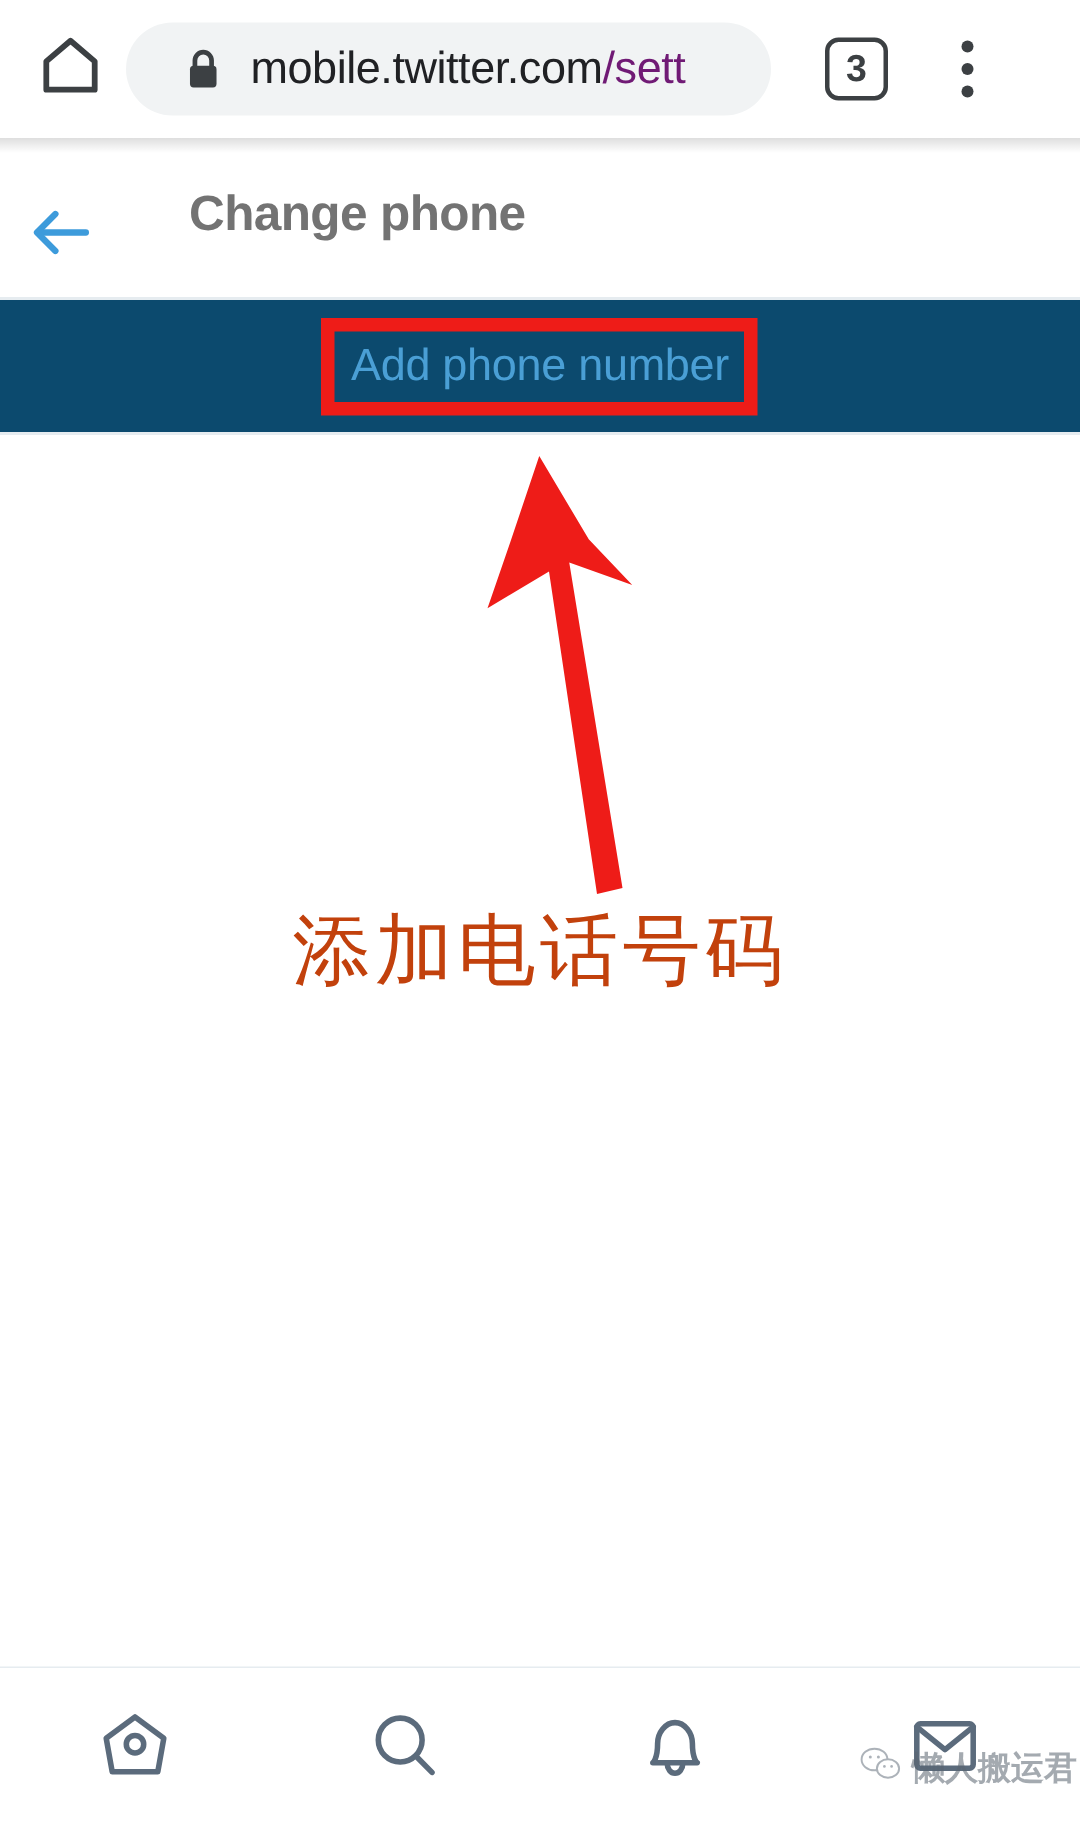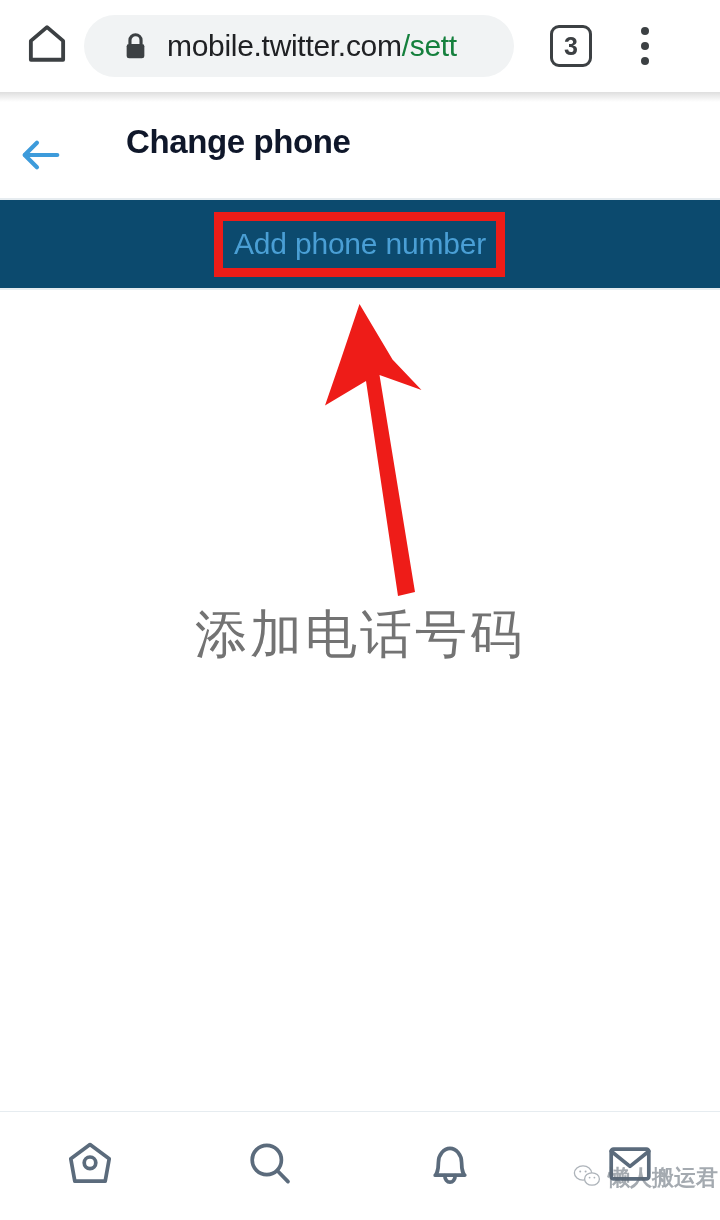--- a/index.html
+++ b/index.html
@@ -54,21 +54,21 @@
     flex: 0 0 auto;
   }
   #url-text {
     font-size: 30px;
     color: #202124;
     letter-spacing: -0.3px;
     white-space: nowrap;
     line-height: 1;
   }
   #url-path {
-    color: #15803d;
+    color: #701a75;
   }
   #tab-counter {
     margin-left: 36px;
     width: 42px;
     height: 42px;
     border: 3.5px solid #3c4043;
     border-radius: 9px;
     display: flex;
     align-items: center;
     justify-content: center;
@@ -120,21 +120,21 @@
     height: 96px;
     display: flex;
     align-items: center;
     justify-content: center;
     padding-top: 14px;
     box-sizing: border-box;
   }
   #page-title {
     font-size: 33px;
     font-weight: bold;
-    color: #0f172a;
+    color: #737373;
     letter-spacing: -0.4px;
     margin-left: 46px;
     margin-top: -16px;
     font-family: "Liberation Sans", sans-serif;
   }
   .divider {
     position: absolute;
     left: 0;
     width: 720px;
     height: 1.5px;
@@ -185,21 +185,21 @@
     pointer-events: none;
   }
   #annotation-caption {
     position: absolute;
     left: 0;
     top: 608px;
     width: 720px;
     text-align: center;
     font-family: "DejaVu Serif", "Liberation Serif", serif;
     font-size: 52px;
-    color: #737373;
+    color: #c2410c;
     letter-spacing: 3px;
     line-height: 1;
   }
 
   
   #bottom-nav {
     position: absolute;
     left: 0;
     bottom: 0;
     width: 720px;

